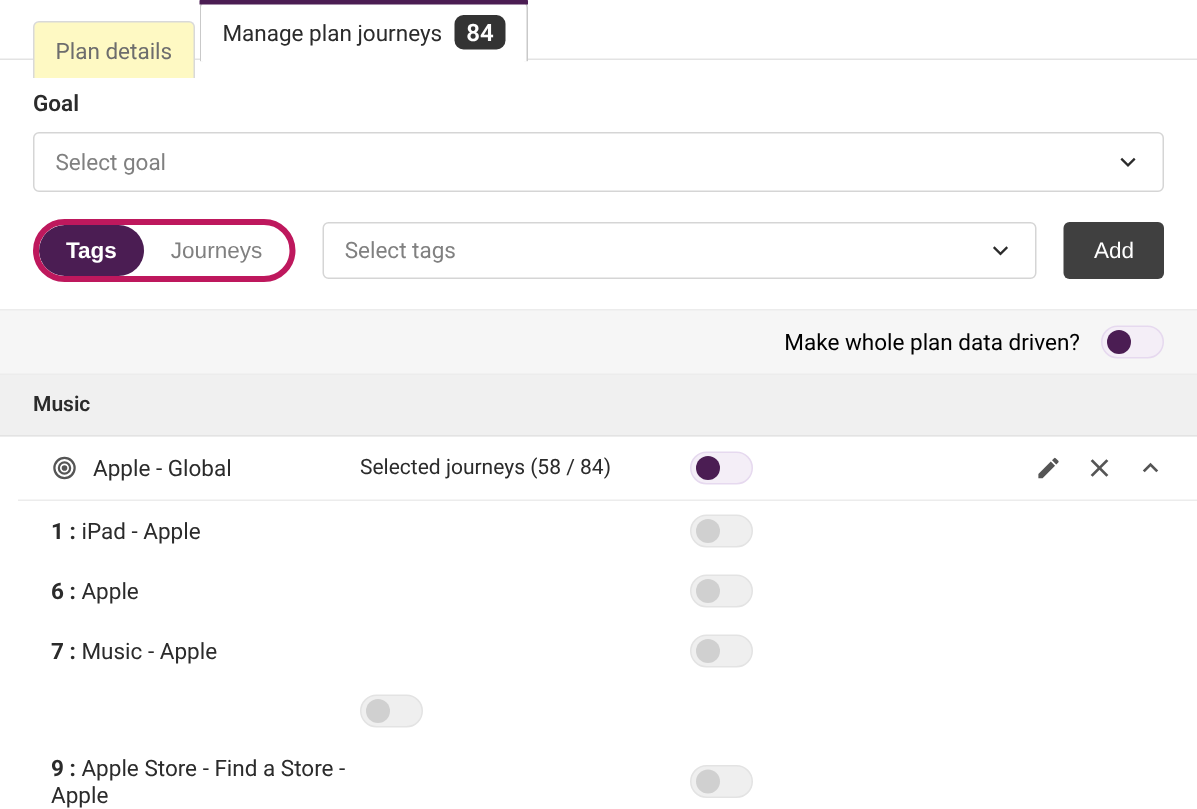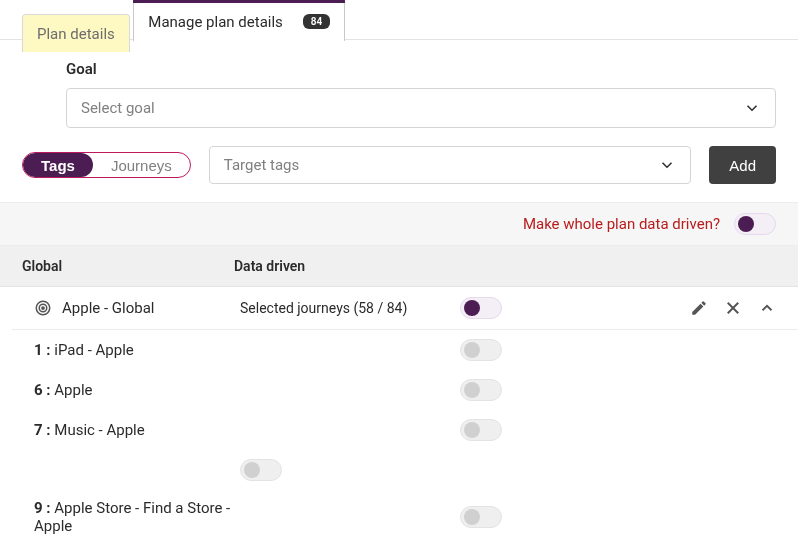--- a/index.html
+++ b/index.html
@@ -47,30 +47,29 @@
       top: -3px; left: -1px; right: -1px;
       height: 4px;
       background: #4b1d53;
       border-top-left-radius: 2px;
       border-top-right-radius: 2px;
     }
     .tab .badge {
       background: #333;
       color: #fff;
       border-radius: 6px;
-      font-size: 10px;
+      font-size: 16px;
       font-weight: 600;
       padding: 2px 8px;
-      margin-left: 20px;
+      margin-left: 8px;
     }
     .tab + .tab { margin-left: 0; }
 
     .section {
       padding: 20px 22px 0 22px;
-      margin-left: 44px;
     }
     .label {
       font-weight: 600;
       font-size: 15px;
       margin-bottom: 10px;
       color: #2b2b2b;
     }
     .select {
       width: 100%;
       height: 40px;
@@ -94,24 +93,24 @@
       color: #2b2b2b;
     }
     .row-filter {
       display: flex;
       align-items: center;
       gap: 18px;
       padding: 18px 22px;
     }
     .seg {
       display: inline-flex;
-      border: 1px solid #be185d;
+      border: 4px solid #be185d;
       border-radius: 999px;
       overflow: hidden;
-      height: 26px;
+      height: 42px;
     }
     .seg button {
       border: none;
       background: transparent;
       padding: 0 18px;
       font-size: 15px;
       color: #808080;
       cursor: pointer;
     }
     .seg button.active {
@@ -139,21 +138,21 @@
     .dd-bar {
       background: #f6f6f6;
       border-top: 1px solid #ececec;
       border-bottom: 1px solid #ececec;
       padding: 10px 22px;
       display: flex;
       justify-content: flex-end;
       align-items: center;
       gap: 14px;
       font-size: 15px;
-      color: #b91c1c;
+      color: #000000;
     }
     .toggle {
       width: 42px;
       height: 22px;
       border-radius: 999px;
       background: #fff;
       border: 1px solid #e0e0e0;
       position: relative;
       cursor: pointer;
     }
@@ -218,59 +217,58 @@
     svg.icon { width: 18px; height: 18px; display:block; }
   </style>
 </head>
 <body>
 
 <div class="tab-bar">
   <div class="tab">
     <span>Plan details</span>
   </div>
   <div class="tab active">
-    <span>Manage plan details</span>
+    <span>Manage plan journeys</span>
     <span class="badge">84</span>
   </div>
 </div>
 
 <div class="section">
   <div class="label">Goal</div>
   <div class="select">
     <span>Select goal</span>
     <svg class="chev icon" viewBox="0 0 24 24" fill="none" stroke="currentColor" stroke-width="2">
         <polyline points="6 9 12 15 18 9"></polyline>
       </svg>
   </div>
 </div>
 
 <div class="row-filter">
   <div class="seg">
     <button class="active">Tags</button>
     <button>Journeys</button>
   </div>
   <div class="select tags-select" style="height:38px;">
-    <span>Target tags</span>
+    <span>Select tags</span>
     <svg class="chev icon" viewBox="0 0 24 24" fill="none" stroke="currentColor" stroke-width="2">
         <polyline points="6 9 12 15 18 9"></polyline>
       </svg>
   </div>
   <button class="btn-add">Add</button>
 </div>
 
 <div class="dd-bar">
   <span>Make whole plan data driven?</span>
   <div class="toggle on-purple">
     <div class="knob"></div>
   </div>
 </div>
 
 <div class="thead">
-  <div>Global</div>
-  <div>Data driven</div>
+  <div>Music</div>
   <div></div>
 </div>
 
 <div class="trow">
   <div class="target">
     <svg class="icon" viewBox="0 0 24 24" fill="none" stroke="#555" stroke-width="2">
         <circle cx="12" cy="12" r="9"></circle>
         <circle cx="12" cy="12" r="5"></circle>
         <circle cx="12" cy="12" r="1.5" fill="#555"></circle>
       </svg>

